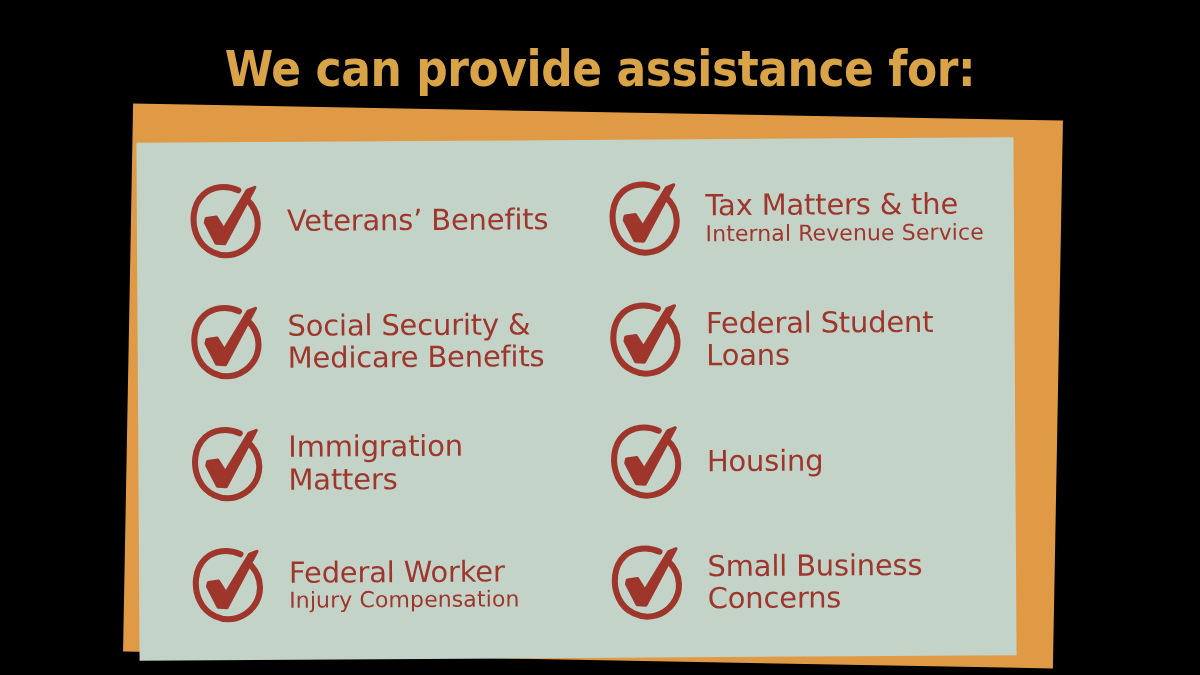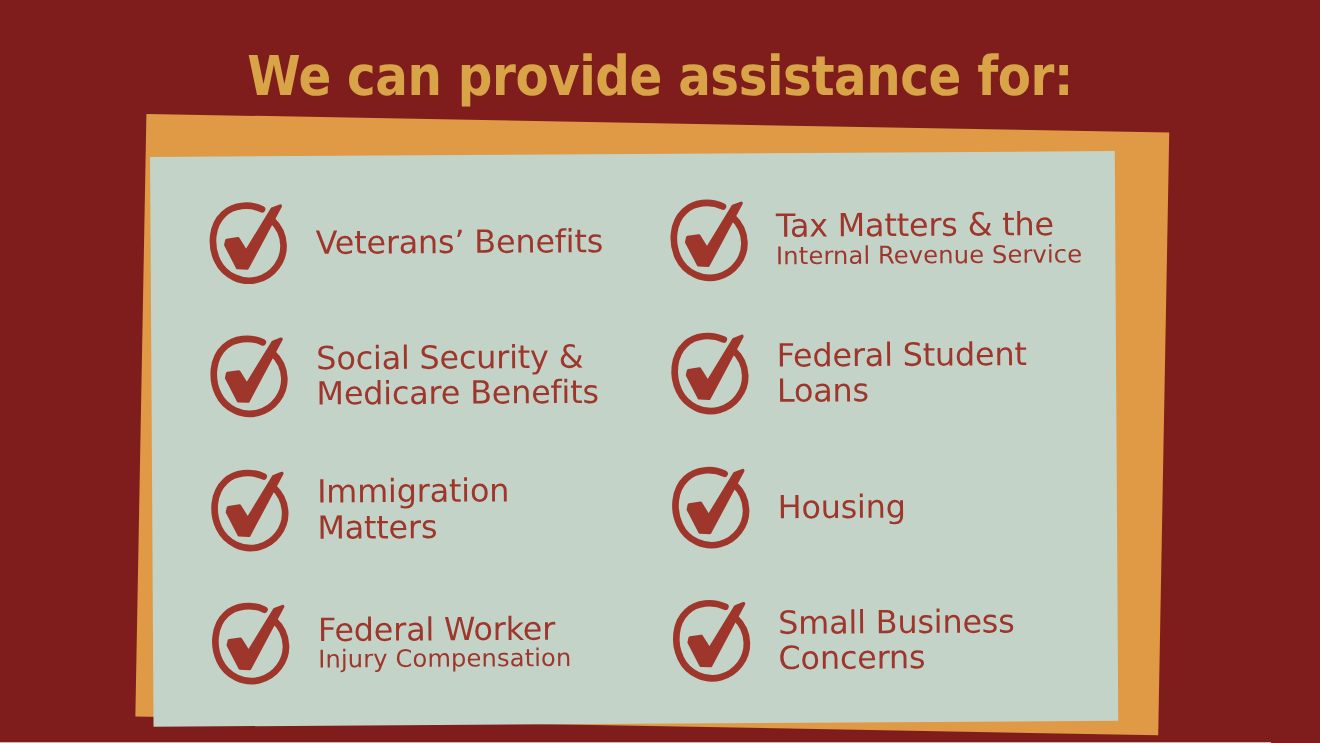--- a/index.html
+++ b/index.html
@@ -10,21 +10,21 @@
     width: 1200px;
     height: 675px;
     overflow: hidden;
     font-family: "DejaVu Sans", sans-serif;
   }
 
   #slide {
     position: relative;
     width: 1200px;
     height: 675px;
-    background: #7f1d1d;
+    background: #000000;
     overflow: hidden;
   }
 
   
   #title {
     position: absolute;
     top: 6px;
     left: 0;
     width: 1200px;
     text-align: center;

